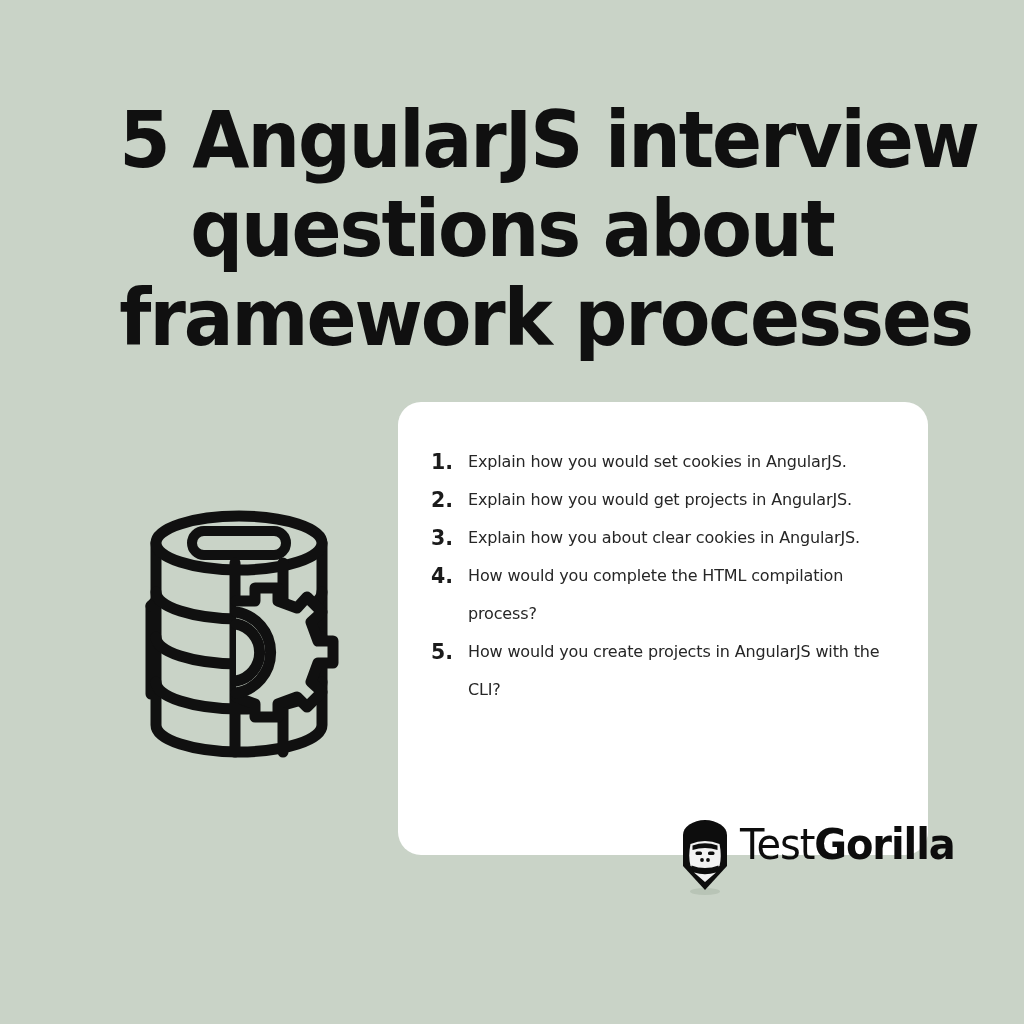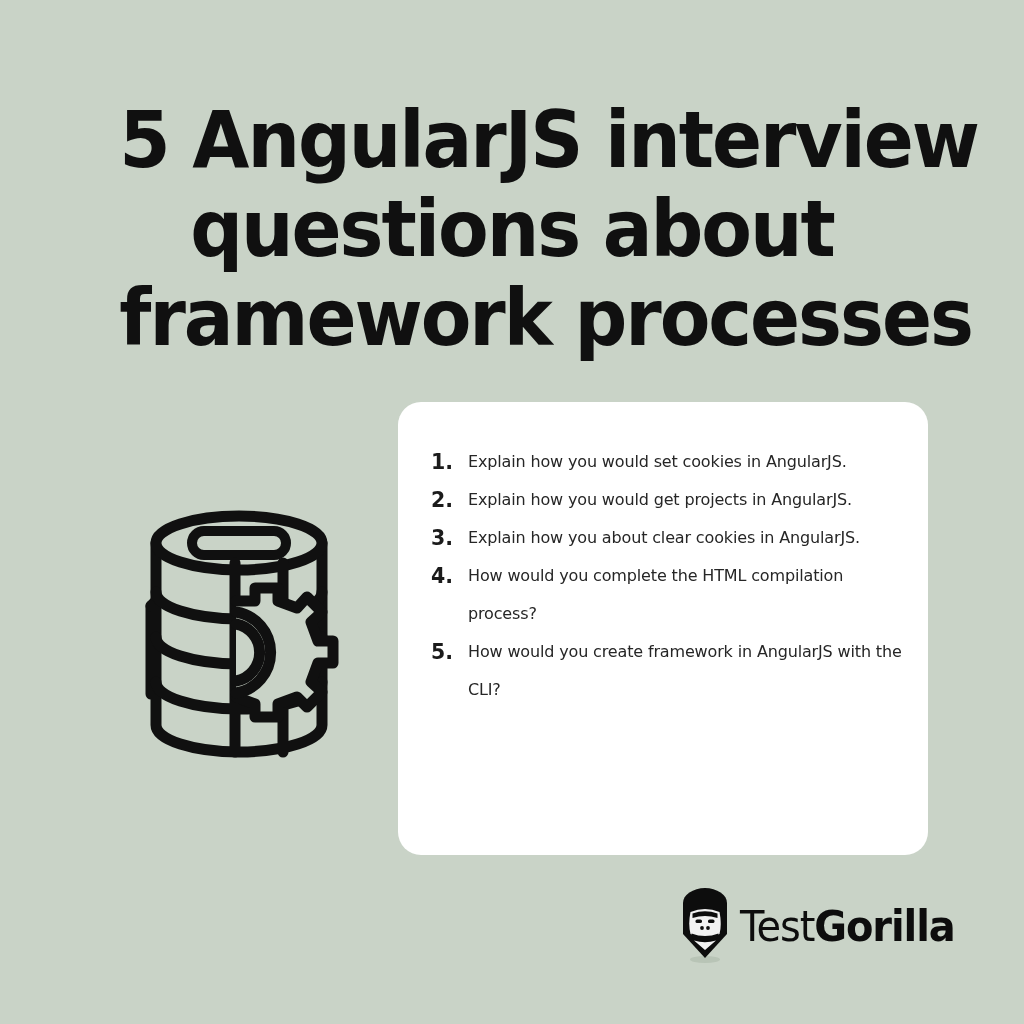--- a/index.html
+++ b/index.html
@@ -99,24 +99,23 @@
     font-size: 16px;
     line-height: 38px;
     color: #262626;
     letter-spacing: -0.15px;
   }
 
   
   #brand-logo {
     position: absolute;
     left: 678px;
-    top: 888px;
+    top: 820px;
     height: 76px;
     display: flex;
-    align-items: center;
   }
   #brand-mark { width: 54px; height: 76px; display: block; }
   #brand-wordmark {
     margin-left: 8px;
     font-family: "DejaVu Sans", sans-serif;
     font-size: 43px;
     line-height: 48px;
     color: #0d0d0d;
     letter-spacing: -1.2px;
     white-space: nowrap;
@@ -196,21 +195,21 @@
       <li class="question-item">
         <span class="q-number">3.</span>
         <span class="q-text">Explain how you about clear cookies in AngularJS.</span>
       </li>
       <li class="question-item">
         <span class="q-number">4.</span>
         <span class="q-text">How would you complete the HTML compilation process?</span>
       </li>
       <li class="question-item">
         <span class="q-number">5.</span>
-        <span class="q-text">How would you create framework in AngularJS with the CLI?</span>
+        <span class="q-text">How would you create projects in AngularJS with the CLI?</span>
       </li>
     </ol>
   </div>
 
   <div id="brand-logo">
     <svg id="brand-mark" viewBox="0 0 54 76" xmlns="http://www.w3.org/2000/svg">
 
       <ellipse cx="27" cy="71.5" rx="15" ry="3.4" fill="#b8c4b6"></ellipse>
 
       <path d="M5 15 a22 15 0 0 1 44 0 L49 46 L27 70 L5 46 Z" fill="#0d0d0d"></path>

